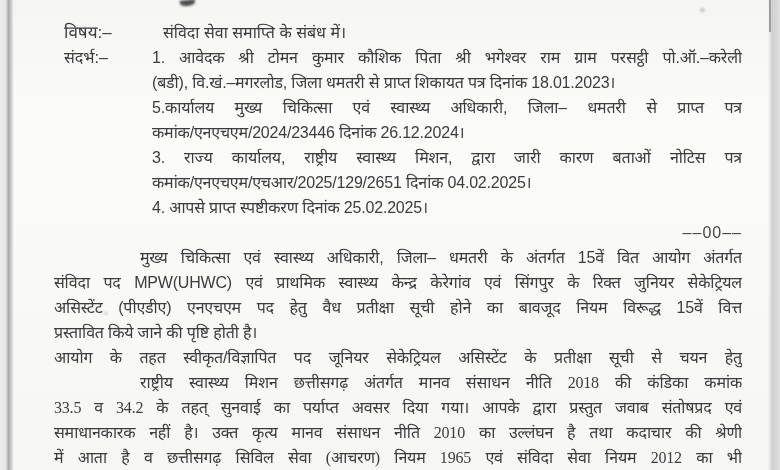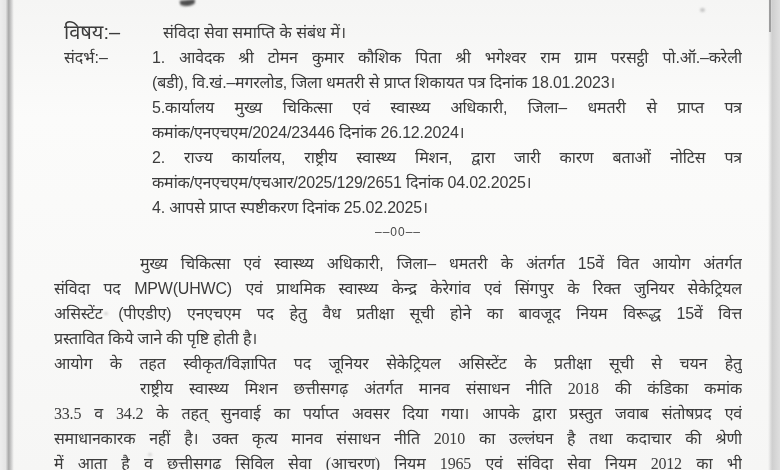--- a/index.html
+++ b/index.html
@@ -21,32 +21,32 @@
   .speck-a{position:absolute;left:700px;top:8px;width:5px;height:4px;background:#c4c4c4;border-radius:50%;filter:blur(1px);}
   .speck-b{position:absolute;left:104px;top:312px;width:4px;height:3px;background:#cfcfcf;border-radius:50%;filter:blur(0.8px);}
   .speck-c{position:absolute;left:148px;top:453px;width:4px;height:3px;background:#d3d3d3;border-radius:50%;filter:blur(0.8px);}
 
   .text-layer{position:absolute;left:0;top:0;width:780px;height:470px;filter:blur(0.3px);}
   .line{height:25px;line-height:25px;font-size:16px;letter-spacing:-0.2px;overflow:hidden;}
   .just{text-align:justify;text-align-last:justify;}
   .last{text-align:right;text-align-last:left;white-space:nowrap;}
 
   .subject-row{position:absolute;left:0;top:20px;width:780px;height:25px;}
-  .lbl{position:absolute;left:64px;top:0;height:25px;line-height:25px;font-size:20px;}
+  .lbl{position:absolute;left:64px;top:0;height:25px;line-height:25px;font-size:17px;}
   .subject-val{position:absolute;left:163px;top:0;height:25px;line-height:25px;font-size:16px;white-space:nowrap;}
 
   .ref-label{position:absolute;left:64px;top:45px;height:25px;line-height:25px;font-size:16px;}
   .ref-lines{position:absolute;left:152px;top:45px;width:590px;}
 
   .divider{position:absolute;left:54px;top:220px;width:688px;height:25px;line-height:25px;
-    text-align:center;font-size:12px;color:#474747;letter-spacing:1px;}
+    text-align:right;font-size:16px;color:#474747;letter-spacing:1px;}
 
   .para1{position:absolute;left:54px;top:245px;width:688px;}
   .para2{position:absolute;left:54px;top:370px;width:688px;font-family:Liberation Serif, serif;}
-  .indent{padding-left:86px;margin-top:6px;}
+  .indent{padding-left:86px;}
 </style>
 </head>
 <body>
 
 <div class="page">
 
   <div class="left-edge"></div>
   <div class="right-edge"></div>
   <div class="right-edge-dark"></div>
   <div class="artifact-top"></div>
@@ -61,21 +61,21 @@
       <span class="subject-val">संविदा सेवा समाप्ति के संबंध में।</span>
     </div>
 
     <span class="lbl ref-label">संदर्भ:–</span>
 
     <div class="ref-lines">
       <div class="line just">1. आवेदक श्री टोमन कुमार कौशिक पिता श्री भगेश्वर राम ग्राम परसट्ठी पो.ऑ.–करेली</div>
       <div class="line last">(बडी), वि.खं.–मगरलोड, जिला धमतरी से प्राप्त शिकायत पत्र दिनांक 18.01.2023।</div>
       <div class="line just">5.कार्यालय मुख्य चिकित्सा एवं स्वास्थ्य अधिकारी, जिला– धमतरी से प्राप्त पत्र</div>
       <div class="line last">कमांक/एनएचएम/2024/23446 दिनांक 26.12.2024।</div>
-      <div class="line just">2. राज्य कार्यालय, राष्ट्रीय स्वास्थ्य मिशन, द्वारा जारी कारण बताओं नोटिस पत्र</div>
+      <div class="line just">3. राज्य कार्यालय, राष्ट्रीय स्वास्थ्य मिशन, द्वारा जारी कारण बताओं नोटिस पत्र</div>
       <div class="line last">कमांक/एनएचएम/एचआर/2025/129/2651 दिनांक 04.02.2025।</div>
       <div class="line last">4. आपसे प्राप्त स्पष्टीकरण दिनांक 25.02.2025।</div>
     </div>
 
     <div class="divider">––00––</div>
 
     <div class="para1">
       <div class="line just indent">मुख्य चिकित्सा एवं स्वास्थ्य अधिकारी, जिला– धमतरी के अंतर्गत 15वें वित आयोग अंतर्गत</div>
       <div class="line just">संविदा पद MPW(UHWC) एवं प्राथमिक स्वास्थ्य केन्द्र केरेगांव एवं सिंगपुर के रिक्त जुनियर सेकेट्रियल</div>
       <div class="line just">असिस्टेंट (पीएडीए) एनएचएम पद हेतु वैध प्रतीक्षा सूची होने का बावजूद नियम विरूद्ध 15वें वित्त</div>

